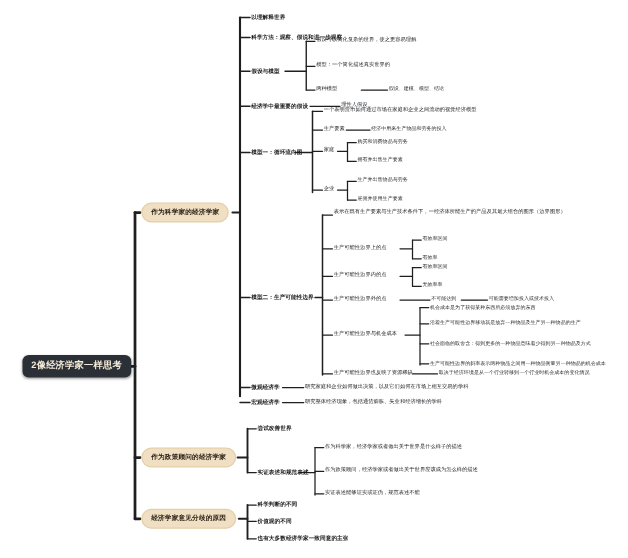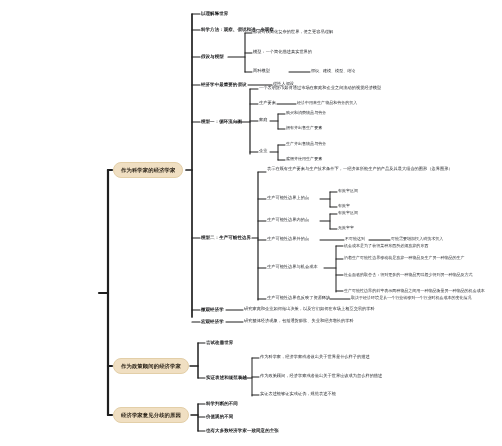--- a/index.html
+++ b/index.html
@@ -190,20 +190,21 @@
       <path d="M252,395 L259,395" stroke-width="1"></path>
 
       <path d="M191,415 L198,415" stroke-width="1.5"></path>
       <path d="M198,404 L198,431" stroke-width="1.5"></path>
       <path d="M198,404 L205,404" stroke-width="1"></path>
       <path d="M198,417 L205,417" stroke-width="1"></path>
       <path d="M198,431 L205,431" stroke-width="1"></path>
     </g>
   </svg>
 
+  <div class="node n-root" style="left:18px; top:284px;">2像经济学家一样思考</div>
 
   <div class="node n-branch" style="left:113px; top:162px;">作为科学家的经济学家</div>
 
   <div class="node n-branch" style="left:113px; top:358px;">作为政策顾问的经济学家</div>
 
   <div class="node n-branch" style="left:113px; top:407px;">经济学家意见分歧的原因</div>
 
   <div class="node n-l2" style="left:201px; top:10px;">以理解释世界</div>
 
   <div class="node n-l2" style="left:201px; top:26px;">科学方法：观察、假说和进一步观察</div>

